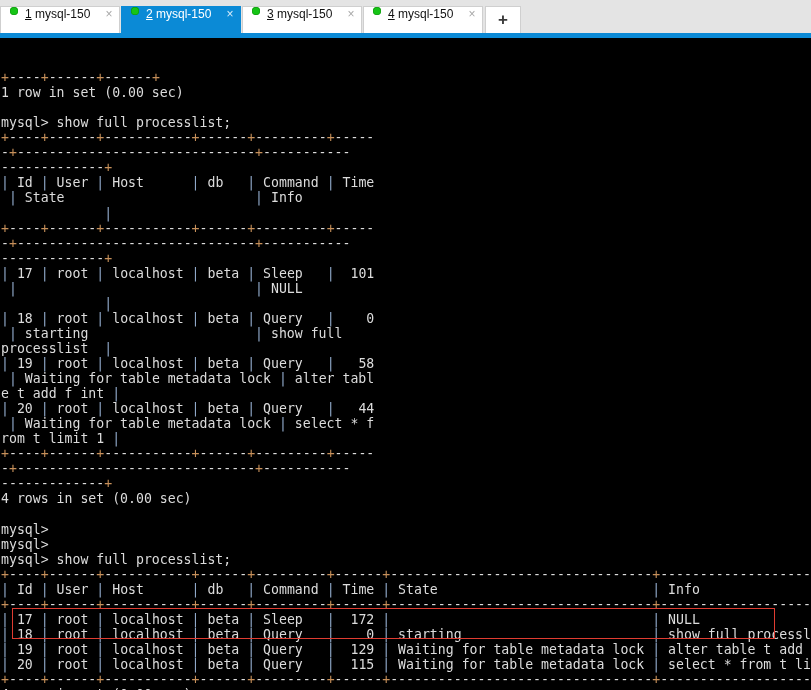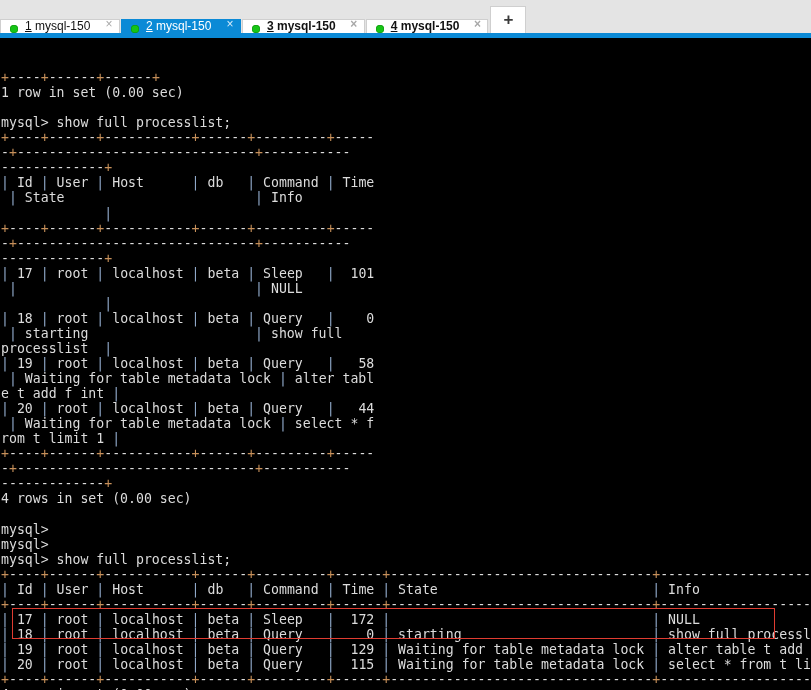--- a/index.html
+++ b/index.html
@@ -20,37 +20,37 @@
     height: 33px;
     background: #e4e4e4;
     border-bottom: 0;
     display: flex;
     align-items: flex-end;
     padding-left: 0;
     box-sizing: border-box;
   }
   .tab {
     position: relative;
-    height: 14px;
+    height: 27px;
     min-width: 120px;
     margin-top: 6px;
     display: flex;
-    align-items: flex-end;
+    align-items: flex-start;
     background: #ffffff;
     border: 1px solid #cfcfcf;
     border-bottom: none;
     box-sizing: border-box;
     padding: 0 2px 0 9px;
     font-family: "Liberation Sans", sans-serif;
     font-size: 12px;
     color: #111111;
     cursor: default;
     user-select: none;
   }
-  .tab + .tab { margin-left: 1px; font-weight: bold; }
+  .tab + .tab { margin-left: 1px; }
   .tab.active {
     background: #0b8ad6;
     border-color: #0b8ad6;
     color: #ffffff;
     font-weight: normal;
   }
   .tab .dot {
     width: 8px;
     height: 8px;
     border-radius: 50%;

